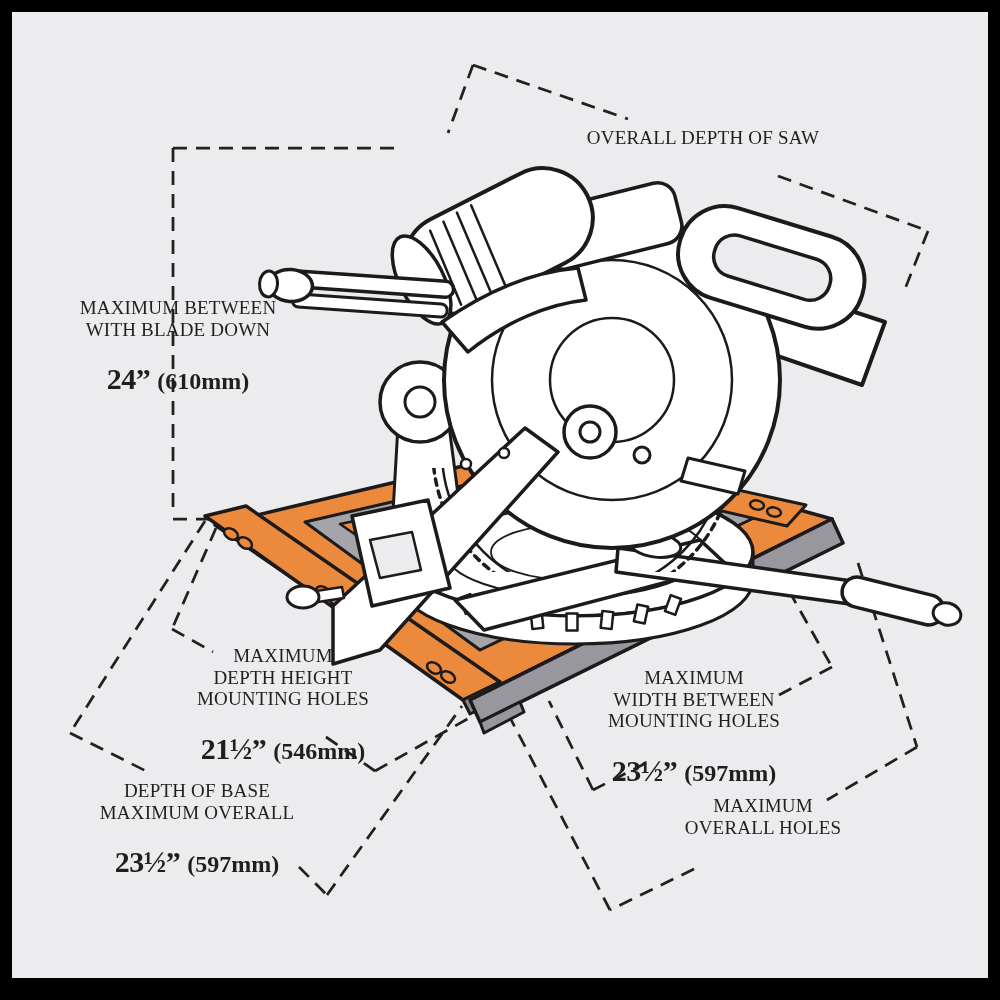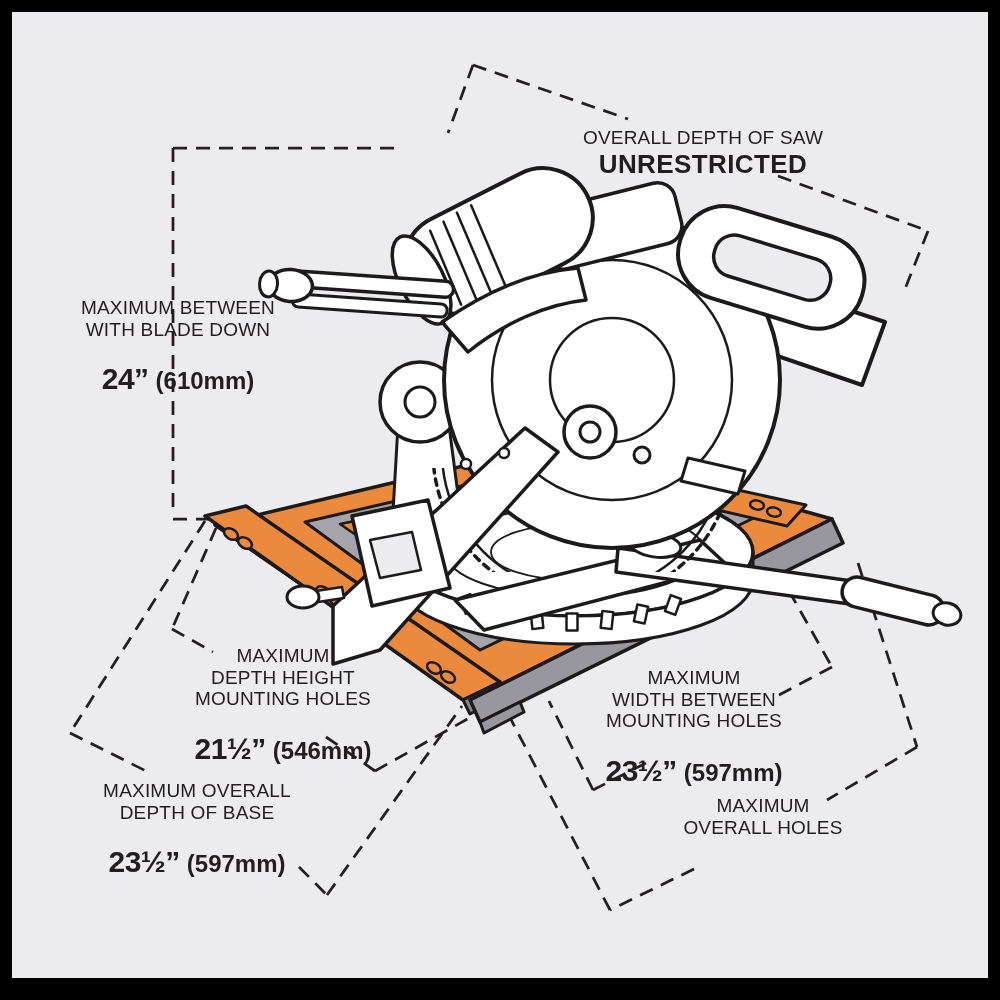--- a/index.html
+++ b/index.html
@@ -1,17 +1,17 @@
 <!DOCTYPE html>
 <html><head>
 <meta charset="utf-8">
 <style>
   html,body{margin:0;padding:0;background:#000;}
   #stage{position:relative;width:1000px;height:1000px;background:#000;overflow:hidden;
-         font-family:Liberation Sans, sans-serif;}
+         font-family:Liberation Serif, serif;}
   #canvas{position:absolute;left:12px;top:12px;width:976px;height:966px;background:#ECEBED;}
   svg{position:absolute;left:0;top:0;}
   .dim{position:absolute;transform:translateX(-50%);text-align:center;color:#221E1F;white-space:nowrap;}
   .dim .l{font-size:19px;line-height:21.5px;font-weight:400;letter-spacing:.2px;}
   .dim .val{margin-top:22px;font-weight:700;line-height:34px;}
   .dim .num{font-size:30px;letter-spacing:-.5px;}
   .dim .metric{font-size:24px;margin-left:7px;}
   .unres{font-size:26px;font-weight:700;letter-spacing:.4px;line-height:30px;}
 </style>
 </head>
@@ -172,39 +172,38 @@
           <circle cx="504" cy="453" r="5" stroke-width="2.5"></circle>
           <polygon points="316,591 342,587 344,598 318,602" stroke-width="2.5"></polygon>
           <ellipse cx="303" cy="597" rx="16" ry="11" stroke-width="3"></ellipse>
           <polygon points="688,458 745,471 738,494 681,481" stroke-width="3"></polygon>
         </g>
       </g>
     </svg>
 
     <div class="dim" style="left:691px;top:115px;">
       <div class="l">OVERALL DEPTH OF SAW</div>
-      <div class="unres">UNRESTRICTED</div>
     </div>
 
     <div class="dim" style="left:166px;top:285px;">
       <div class="l">MAXIMUM BETWEEN</div>
       <div class="l">WITH BLADE DOWN</div>
       <div class="val"><span class="num">24”</span><span class="metric">(610mm)</span></div>
     </div>
 
     <div class="dim" style="left:271px;top:633px;">
       <div class="l">MAXIMUM</div>
       <div class="l">DEPTH HEIGHT</div>
       <div class="l">MOUNTING HOLES</div>
       <div class="val"><span class="num">21½”</span><span class="metric">(546mm)</span></div>
     </div>
 
     <div class="dim" style="left:185px;top:768px;">
+      <div class="l">DEPTH OF BASE</div>
       <div class="l">MAXIMUM OVERALL</div>
-      <div class="l">DEPTH OF BASE</div>
       <div class="val"><span class="num">23½”</span><span class="metric">(597mm)</span></div>
     </div>
 
     <div class="dim" style="left:682px;top:655px;">
       <div class="l">MAXIMUM</div>
       <div class="l">WIDTH BETWEEN</div>
       <div class="l">MOUNTING HOLES</div>
       <div class="val"><span class="num">23½”</span><span class="metric">(597mm)</span></div>
     </div>
 

